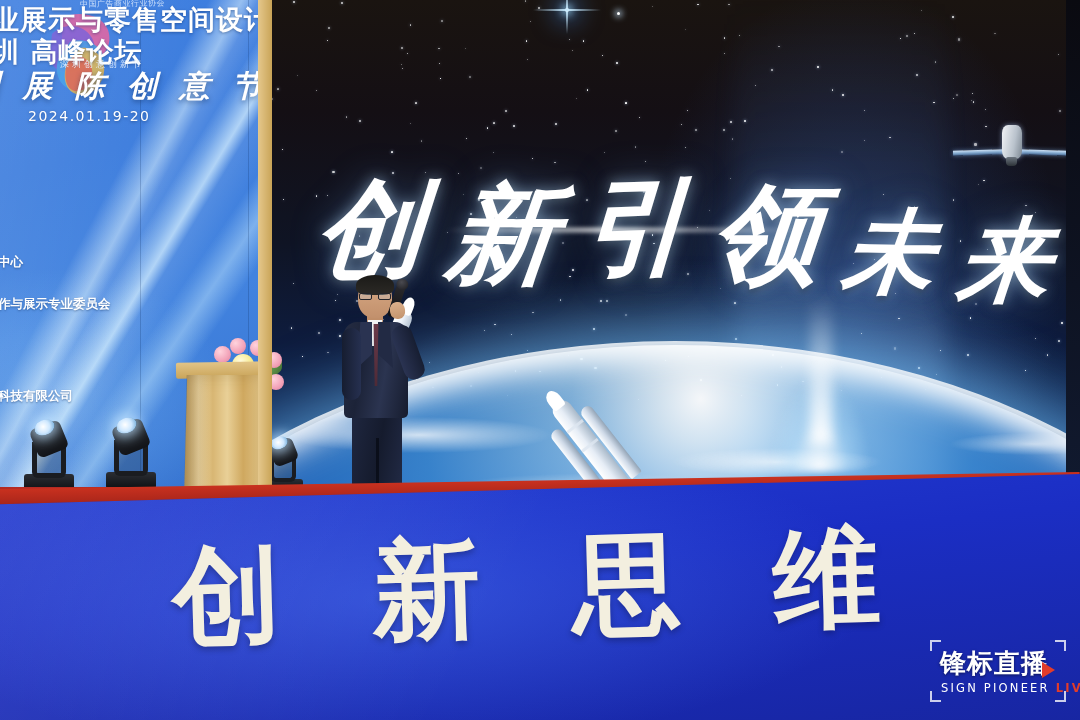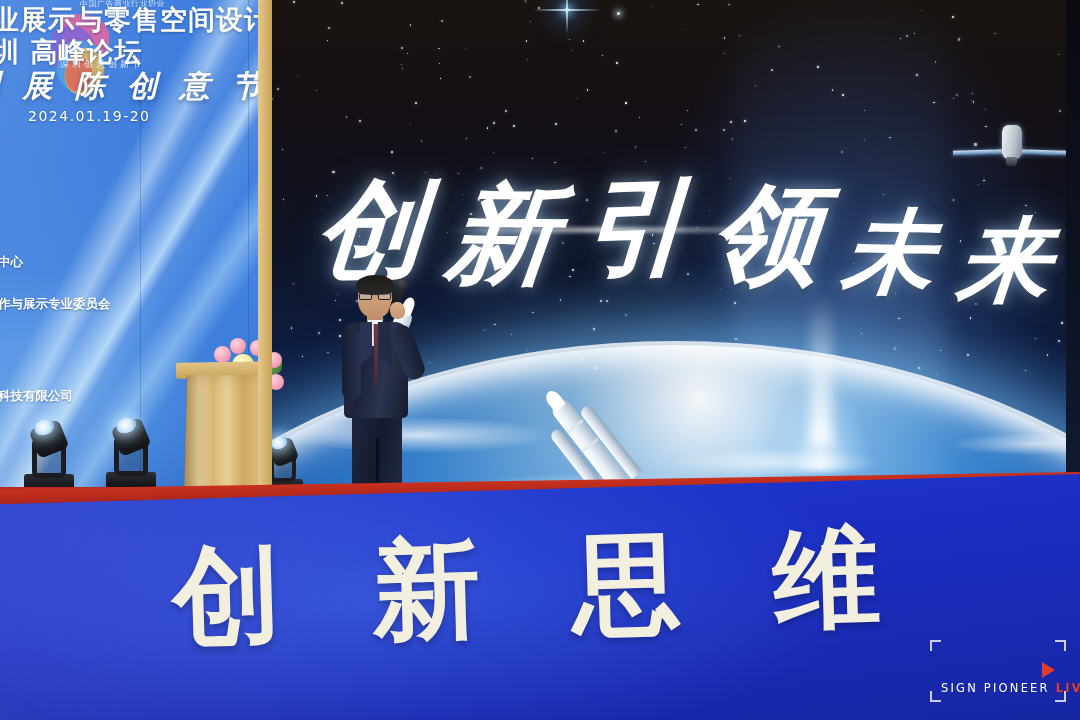--- a/index.html
+++ b/index.html
@@ -940,17 +940,18 @@
       <span>思</span>
       <span>维</span>
     </div>
   </div>
 
   <div class="watermark">
     <span class="wm-bracket tl"></span>
     <span class="wm-bracket tr"></span>
     <span class="wm-bracket bl"></span>
     <span class="wm-bracket br"></span>
+    <div class="wm-cn">锋标直播</div>
     <div class="wm-play"></div>
     <div class="wm-en"><span>SIGN PIONEER </span><span class="live">LIVE</span></div>
   </div>
 
 </div>
 
 </body></html>

